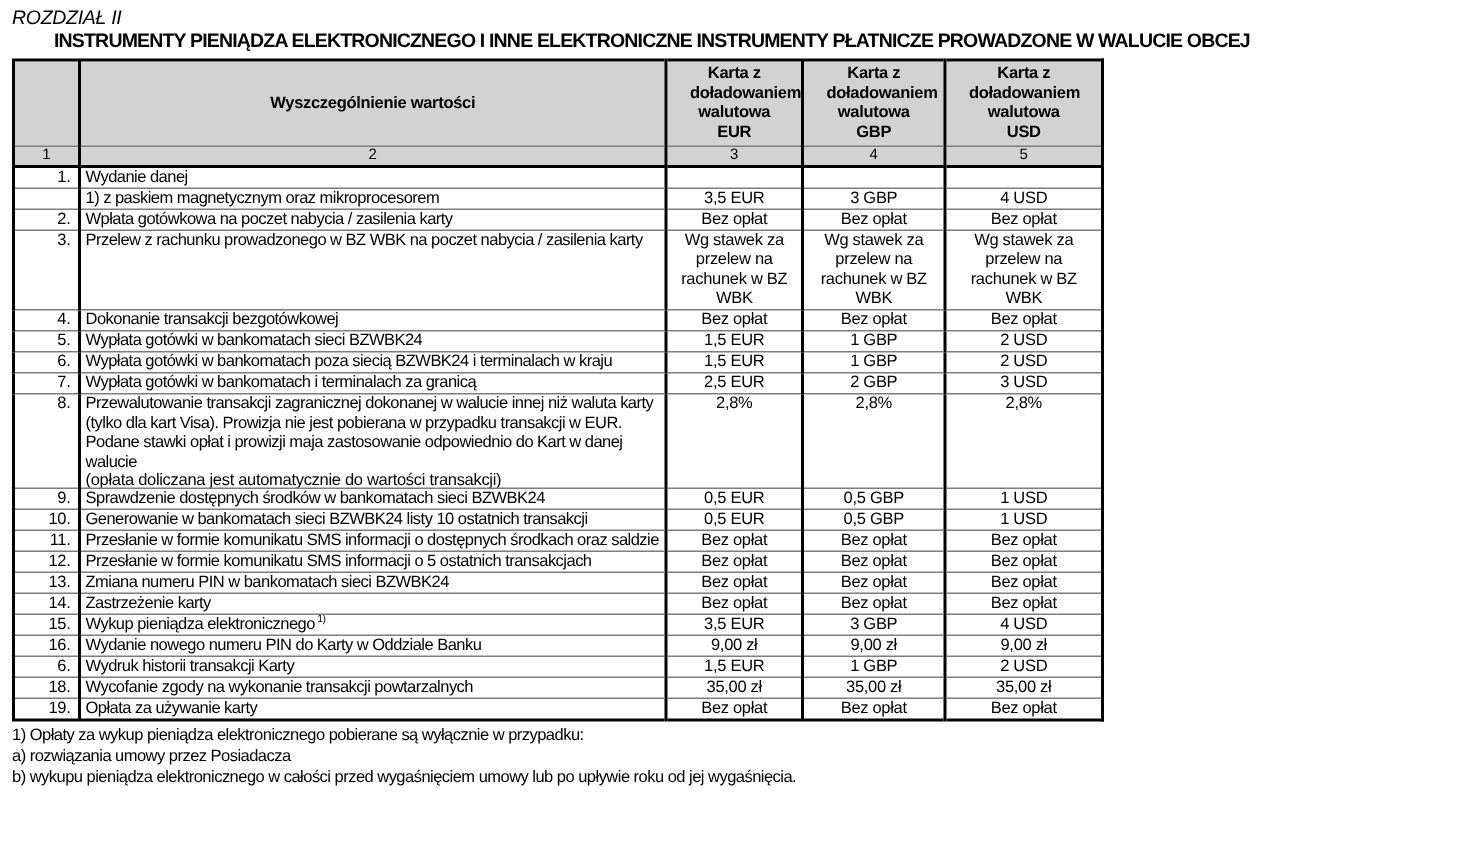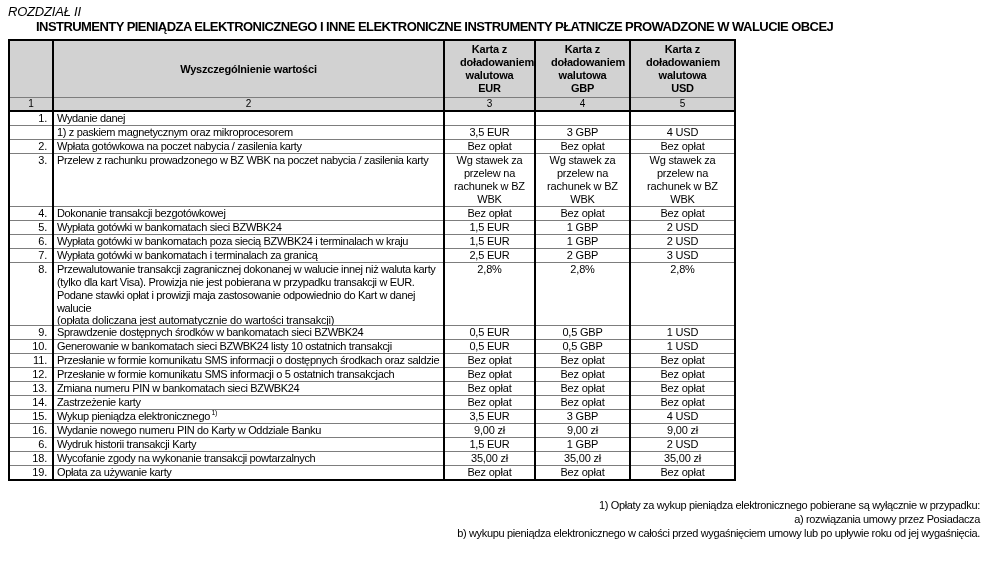--- a/index.html
+++ b/index.html
@@ -43,21 +43,21 @@
   .fees tr.colnum td{
     background:#d2d2d2;text-align:center;
     border-bottom:2px solid #000;
     font-size:10px;line-height:12px;padding:0;
   }
   .fees td.no{text-align:right;padding-right:5px;letter-spacing:-0.2px;}
   .fees td.desc{text-align:left;letter-spacing:-0.35px;}
   .fees td.val{text-align:center;letter-spacing:-0.2px;}
   .fees .small-note{font-size:11px;line-height:10px;letter-spacing:-0.2px;}
   .fees sup{font-size:7px;line-height:0;}
-  .footnotes{font-size:11px;line-height:13.8px;letter-spacing:-0.35px;margin-top:18px;text-align:right;}
+  .footnotes{font-size:11px;line-height:13.8px;letter-spacing:-0.35px;margin-top:3px;}
   .footnotes div{white-space:nowrap;}
 </style>
 </head>
 <body>
 
 <div class="page">
   <div class="doc-title">ROZDZIAŁ II</div>
   <div class="doc-subtitle">INSTRUMENTY PIENIĄDZA ELEKTRONICZNEGO I INNE ELEKTRONICZNE INSTRUMENTY PŁATNICZE PROWADZONE W WALUCIE OBCEJ</div>
 
   <table class="fees">

